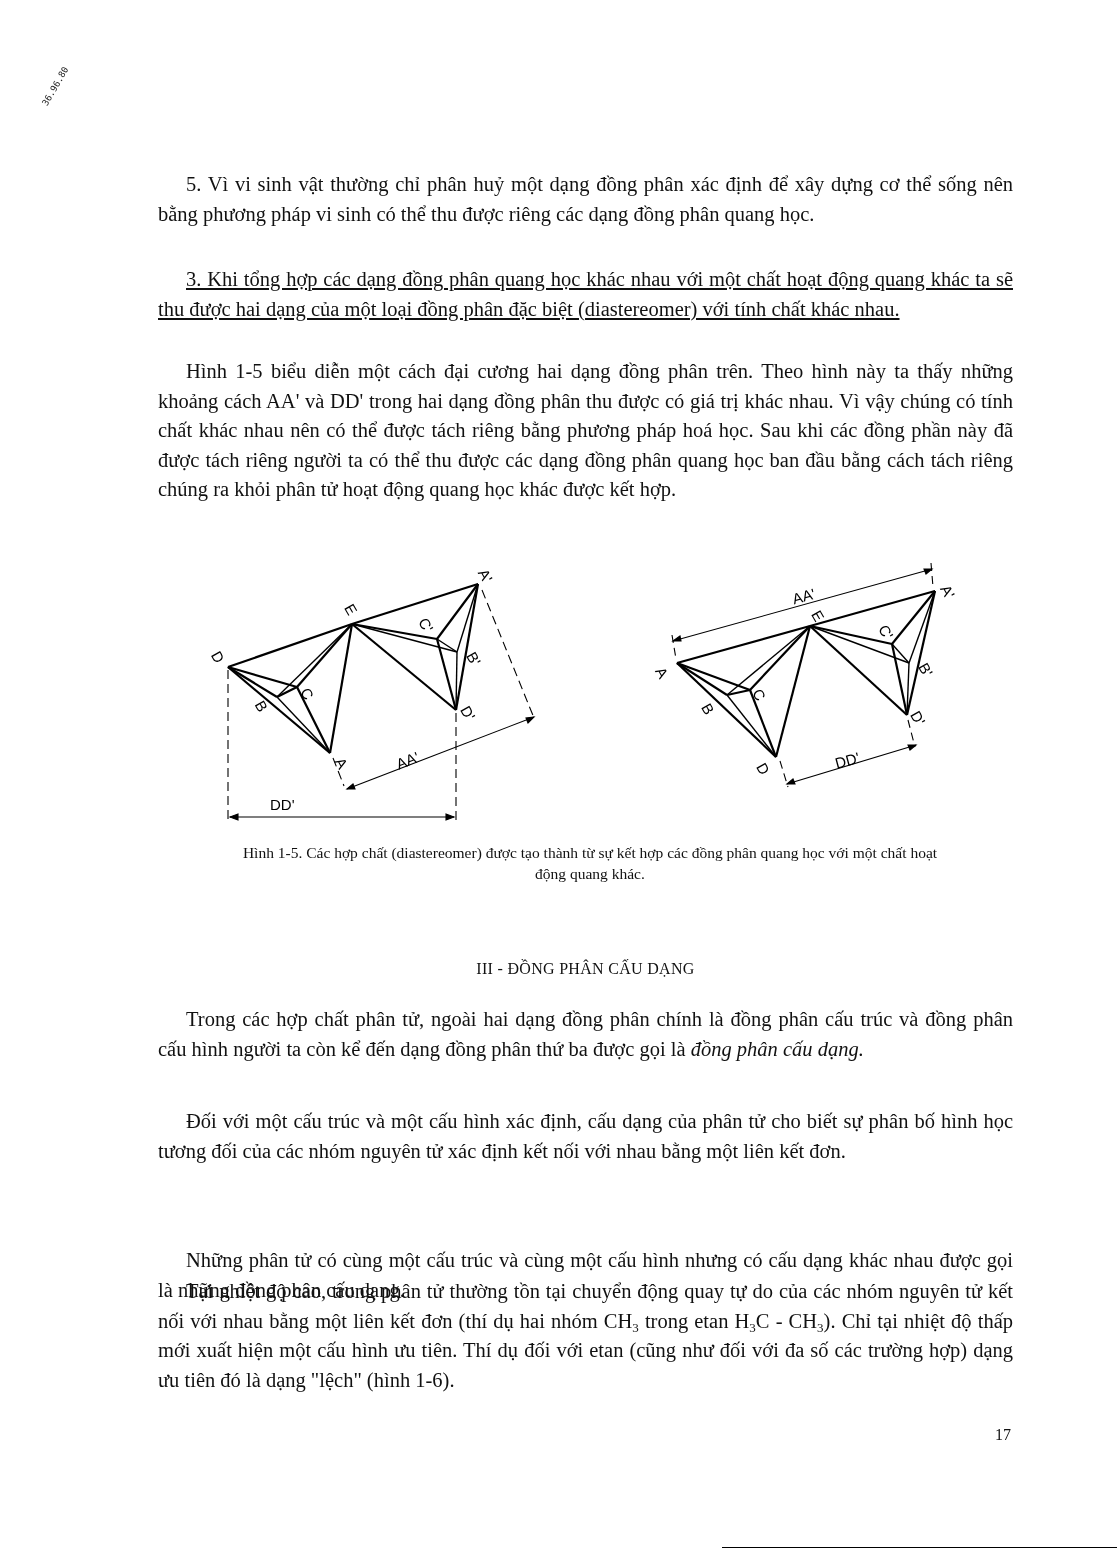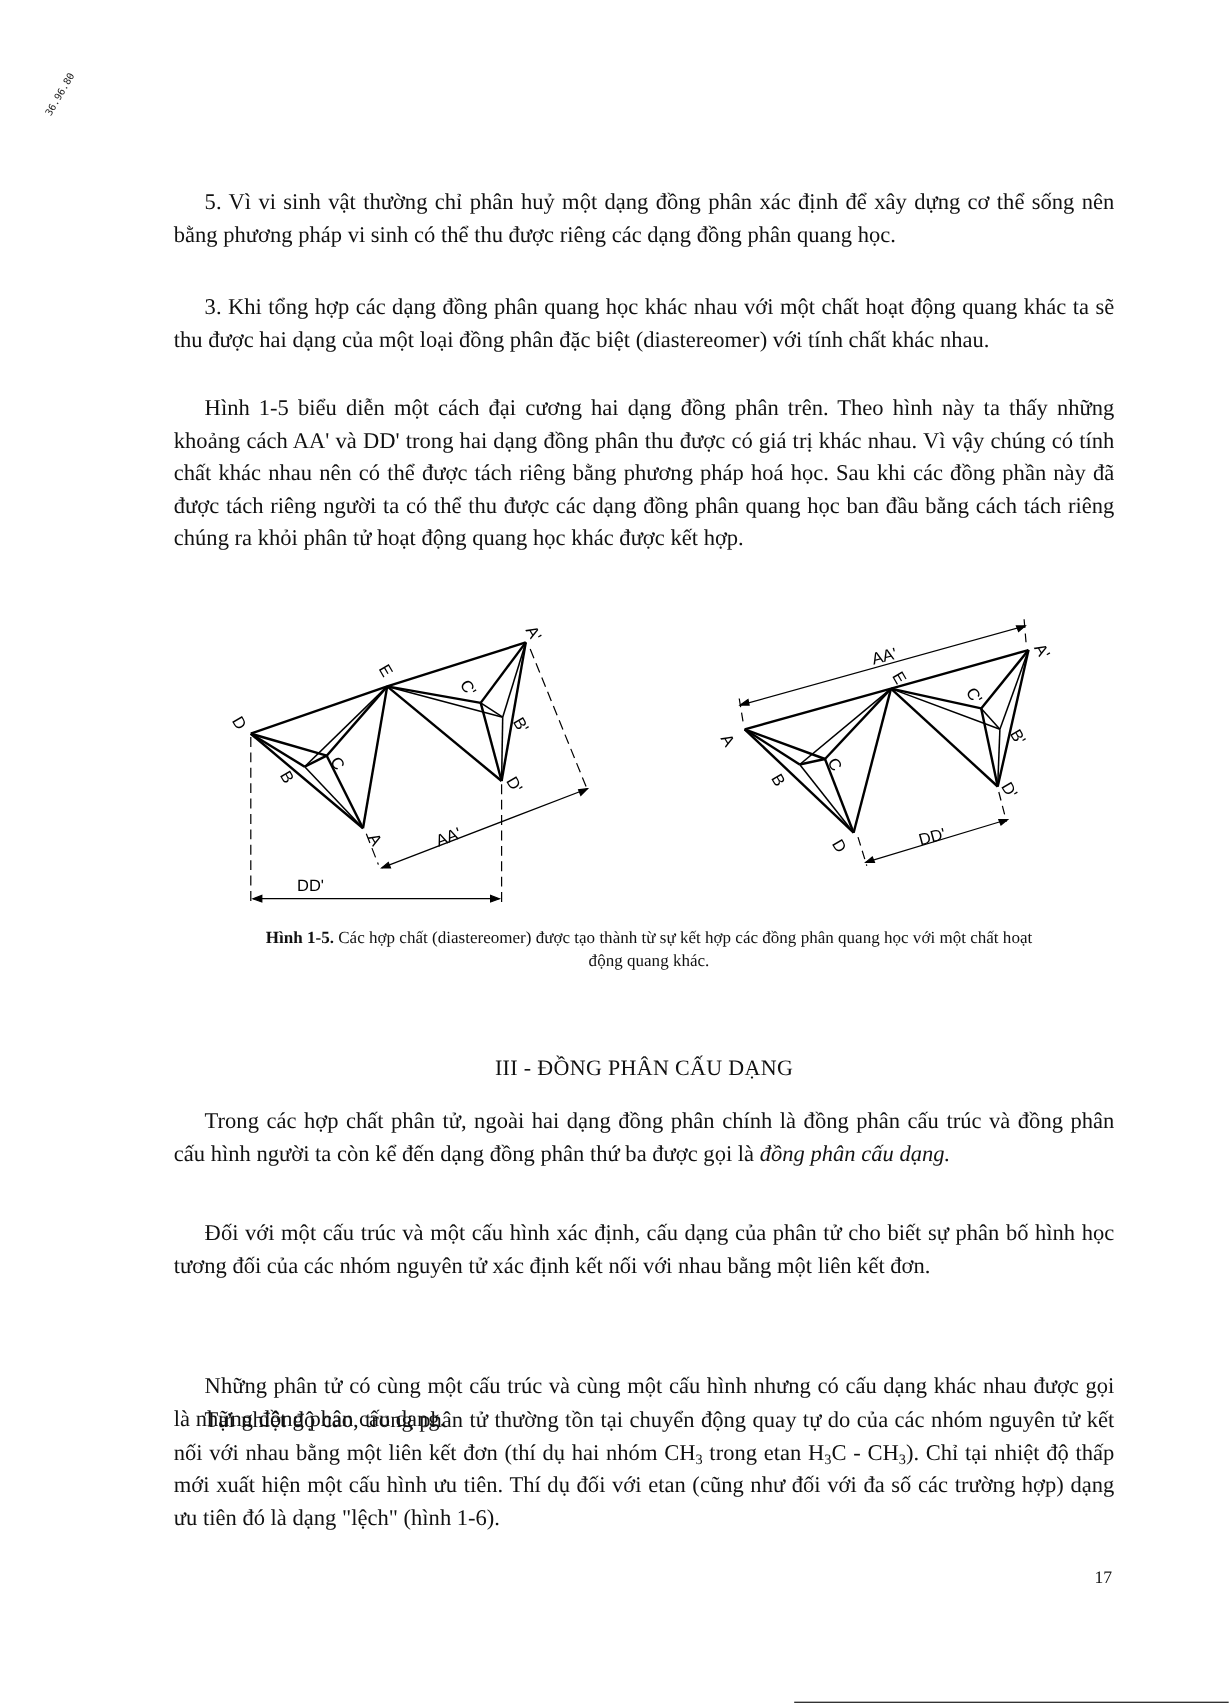--- a/index.html
+++ b/index.html
@@ -1,39 +1,39 @@
 <!DOCTYPE html>
 <html><head>
   <meta charset="utf-8">
   <style>
     html, body { margin: 0; padding: 0; background: #ffffff; }
     body { width: 1117px; height: 1549px; position: relative; overflow: hidden; color: #111; }
     .page { position: absolute; left: 0; top: 0; width: 1117px; height: 1549px; }
     .text { font-family: "Liberation Serif", "DejaVu Serif", serif; font-size: 20.5px; line-height: 29.5px; text-align: justify; }
     .para { position: absolute; left: 158px; width: 855px; margin: 0; text-indent: 28px; }
-    .heading { position: absolute; left: 158px; width: 855px; top: 960px; text-align: center; font-family: "Liberation Serif", "DejaVu Serif", serif; font-size: 20px; letter-spacing: 0.3px; }
+    .heading { position: absolute; left: 158px; width: 855px; top: 960px; text-align: center; font-family: "Liberation Serif", "DejaVu Serif", serif; font-size: 16px; letter-spacing: 0.3px; }
     .caption { position: absolute; left: 240px; width: 700px; top: 842px; text-align: center; font-family: "Liberation Serif", "DejaVu Serif", serif; font-size: 15.5px; line-height: 21px; }
-    .caption b { font-weight: bold; }
+    .caption b { font-weight: normal; }
     .pagenum { position: absolute; left: 995px; top: 1426px; font-family: "Liberation Serif", "DejaVu Serif", serif; font-size: 16px; }
     .footer-rule { position: absolute; left: 722px; top: 1547px; width: 395px; height: 1px; background: #000; }
     .stamp { position: absolute; left: 52px; top: 62px; width: 60px; height: 60px; font-family: "DejaVu Sans Mono", monospace; font-size: 9px; line-height: 9px; transform: rotate(-60deg); color: #222; white-space: pre; }
     .figure { position: absolute; }
     svg text { font-family: "Liberation Sans", "DejaVu Sans", sans-serif; }
     i { font-style: italic; }
     sub { font-size: 13px; vertical-align: -4px; line-height: 0; }
   </style>
 </head>
 <body>
 
 <div class="page">
 
   <div class="stamp">36.96.80</div>
 
   <p class="para text" style="top:170px;">5. Vì vi sinh vật thường chỉ phân huỷ một dạng đồng phân xác định để xây dựng cơ thể sống nên bằng phương pháp vi sinh có thể thu được riêng các dạng đồng phân quang học.</p>
-  <p class="para text" style="top:265px;">3. Khi tổng hợp các dạng đồng phân quang học khác nhau với một chất hoạt động quang khác ta sẽ thu được hai dạng của một loại đồng phân đặc biệt (diastereomer) với tính chất khác nhau.</p>
+  <p class="para text" style="top:265px;text-decoration:underline;">3. Khi tổng hợp các dạng đồng phân quang học khác nhau với một chất hoạt động quang khác ta sẽ thu được hai dạng của một loại đồng phân đặc biệt (diastereomer) với tính chất khác nhau.</p>
   <p class="para text" style="top:357px;">Hình 1-5 biểu diễn một cách đại cương hai dạng đồng phân trên. Theo hình này ta thấy những khoảng cách AA' và DD' trong hai dạng đồng phân thu được có giá trị khác nhau. Vì vậy chúng có tính chất khác nhau nên có thể được tách riêng bằng phương pháp hoá học. Sau khi các đồng phần này đã được tách riêng người ta có thể thu được các dạng đồng phân quang học ban đầu bằng cách tách riêng chúng ra khỏi phân tử hoạt động quang học khác được kết hợp.</p>
 
   <svg class="figure" style="left:200px; top:560px;" width="360" height="270" viewBox="0 0 360 270">
     <g stroke="#000" fill="none" stroke-width="2.2" stroke-linejoin="round">
 
       <line x1="28" y1="107" x2="152" y2="64"></line>
       <line x1="152" y1="64" x2="278" y2="24"></line>
 
       <line x1="28" y1="107" x2="77" y2="137"></line>
       <line x1="28" y1="107" x2="97" y2="127"></line>

